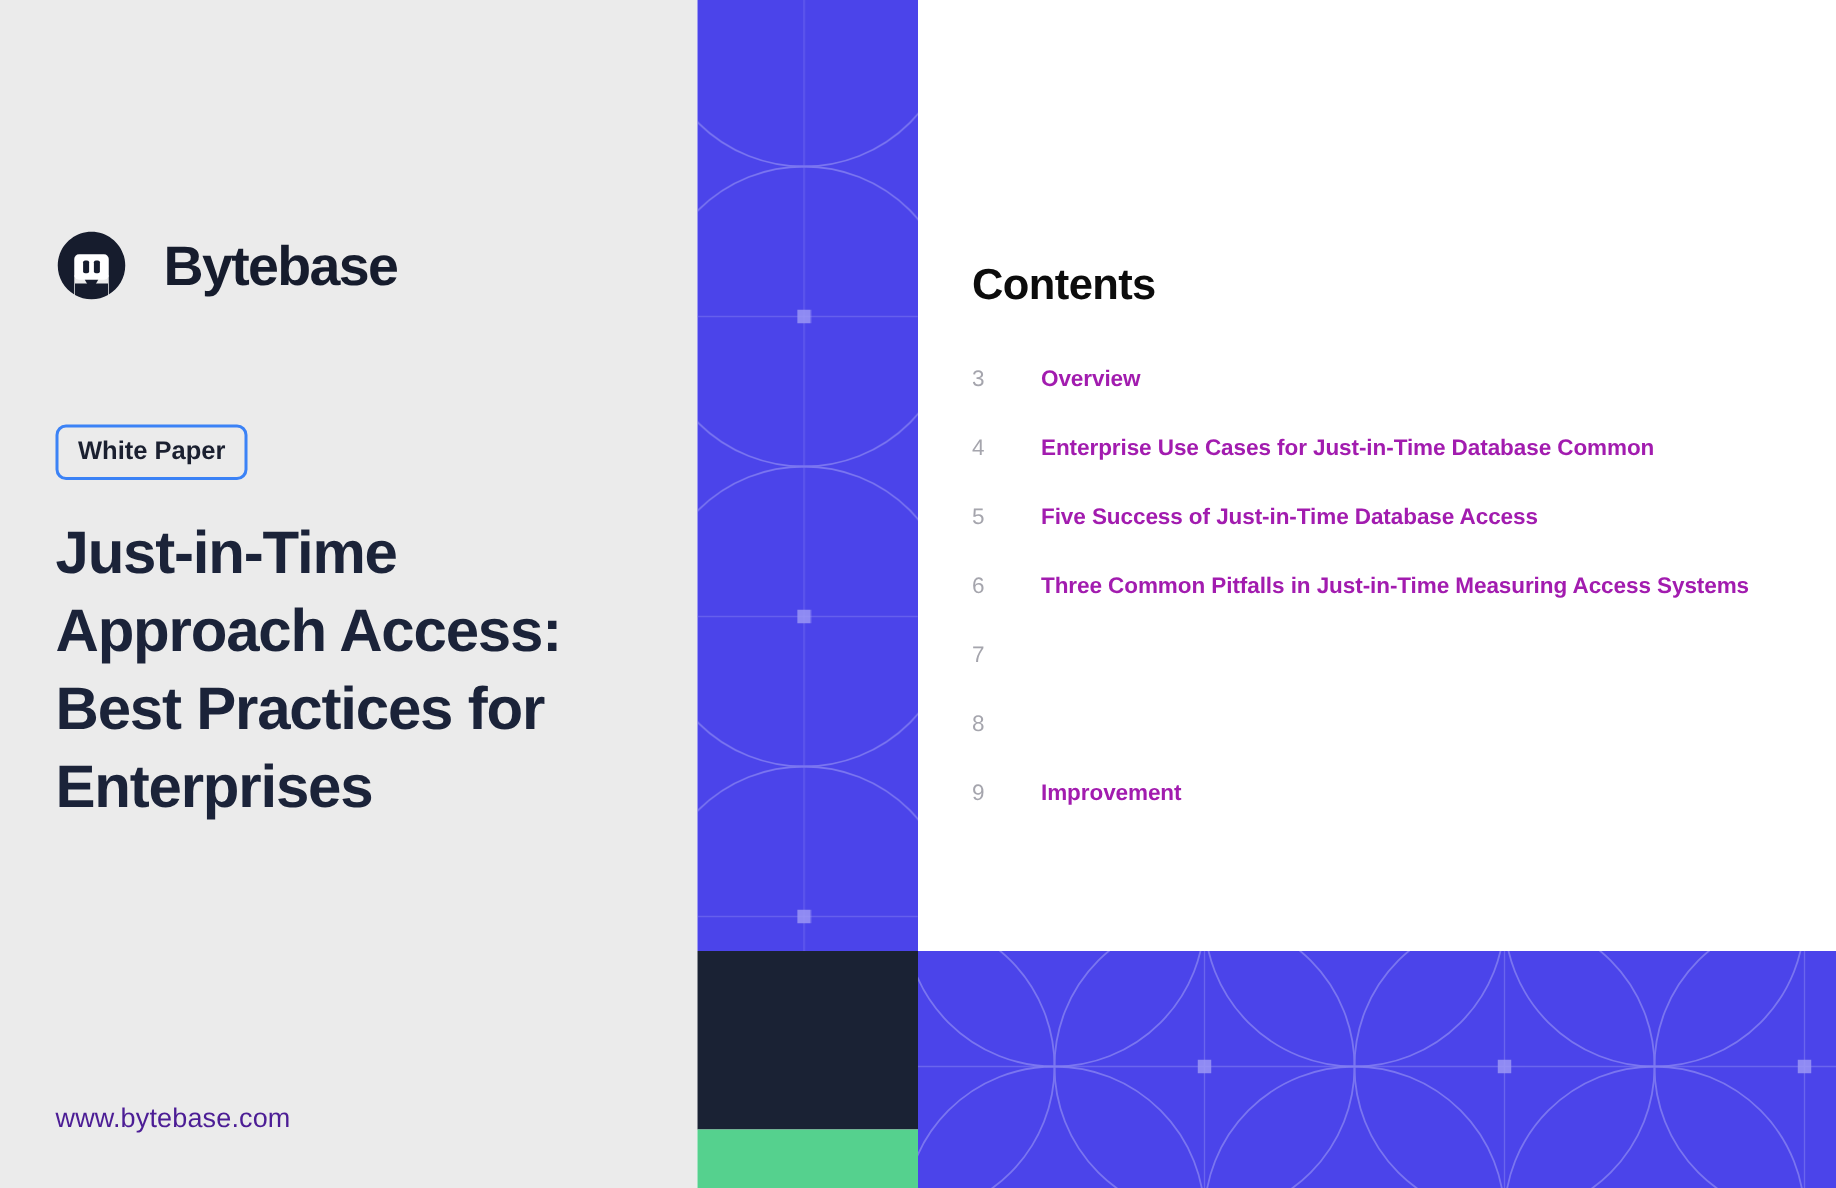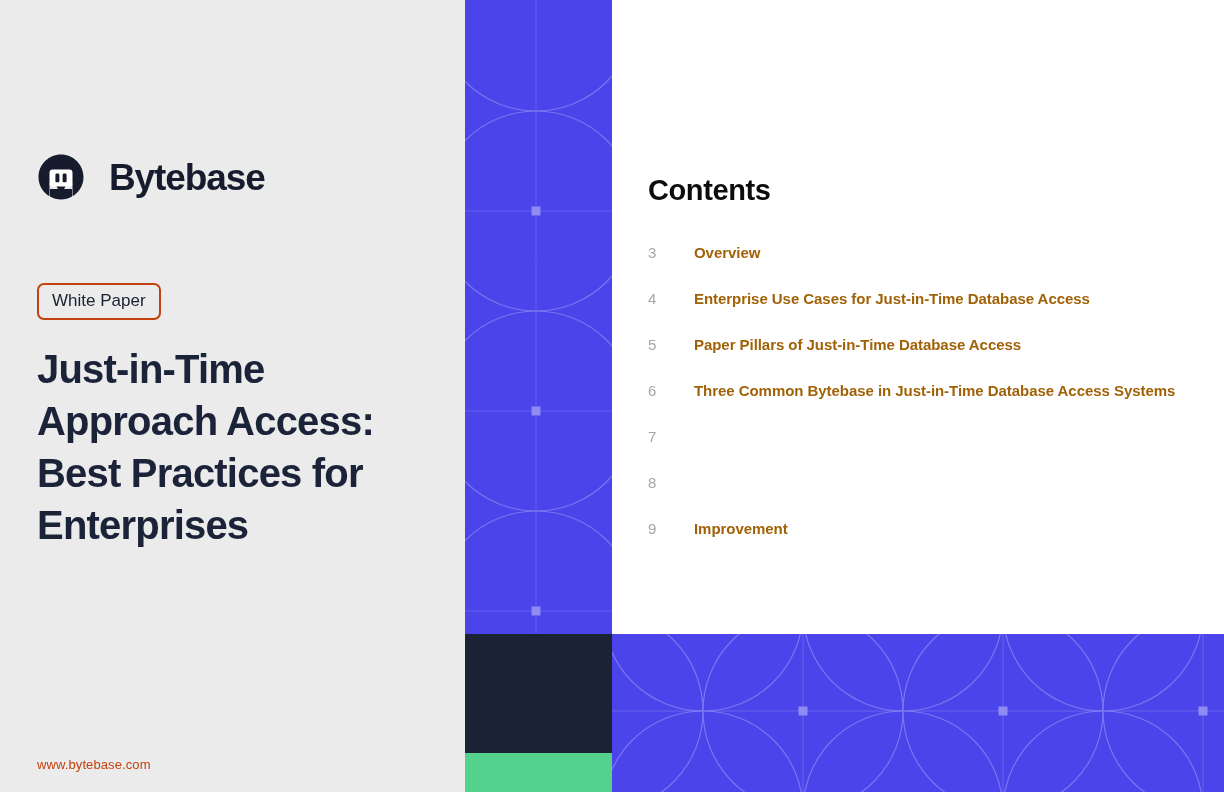--- a/index.html
+++ b/index.html
@@ -27,43 +27,43 @@
     display:flex; align-items:center; gap:24px;
   }
   .logo-mark { width:48px; height:48px; display:block; }
   .logo-word {
     font-size:37px; font-weight:700; letter-spacing:-1.1px;
     color:#161c2d; line-height:1;
   }
 
   .badge {
     position:absolute; left:37px; top:283px;
-    border:2px solid #c2410c;
+    border:2px solid #3b82f6;
     border-radius:7px;
     padding:7px 13px 8px 13px;
-    font-size:17px; font-weight:400;
+    font-size:17px; font-weight:700;
     color:#1b2030;
     background:transparent;
     display:inline-block;
     line-height:1.05;
   }
 
   .cover-title {
     position:absolute; left:37px; top:343px;
     width:400px;
     font-size:40px;
     font-weight:700;
     line-height:52px;
     letter-spacing:-0.8px;
     color:#1b2339;
   }
 
   .site-url {
-    position:absolute; left:37px; top:757px;
-    font-size:13px; color:#c2410c; letter-spacing:0.1px;
+    position:absolute; left:37px; top:735px;
+    font-size:18px; color:#4c1d95; letter-spacing:0.1px;
   }
 
   
   .mid-col {
     position:absolute; left:465px; top:0;
     width:147px; height:634px;
     background:#4b44ea;
     overflow:hidden;
   }
   .mid-navy {
@@ -95,21 +95,21 @@
   }
   .toc-row {
     display:flex; align-items:baseline;
     height:46px;
   }
   .toc-num {
     width:46px; flex:0 0 46px;
     font-size:15px; color:#a5a5ad; font-weight:400;
   }
   .toc-label {
-    font-size:15px; color:#a16207; font-weight:600;
+    font-size:15px; color:#a21caf; font-weight:600;
     letter-spacing:-0.05px;
   }
 
   
   .bottom-blue {
     position:absolute; left:612px; top:634px;
     width:612px; height:158px;
     background:#4b44ea;
     overflow:hidden;
   }
@@ -186,31 +186,31 @@
 
     <div class="toc">
 
       <div class="toc-row">
         <span class="toc-num">3</span>
         <span class="toc-label">Overview</span>
       </div>
 
       <div class="toc-row">
         <span class="toc-num">4</span>
-        <span class="toc-label">Enterprise Use Cases for Just-in-Time Database Access</span>
+        <span class="toc-label">Enterprise Use Cases for Just-in-Time Database Common</span>
       </div>
 
       <div class="toc-row">
         <span class="toc-num">5</span>
-        <span class="toc-label">Paper Pillars of Just-in-Time Database Access</span>
+        <span class="toc-label">Five Success of Just-in-Time Database Access</span>
       </div>
 
       <div class="toc-row">
         <span class="toc-num">6</span>
-        <span class="toc-label">Three Common Bytebase in Just-in-Time Database Access Systems</span>
+        <span class="toc-label">Three Common Pitfalls in Just-in-Time Measuring Access Systems</span>
       </div>
 
       <div class="toc-row">
         <span class="toc-num">7</span>
       </div>
 
       <div class="toc-row">
         <span class="toc-num">8</span>
       </div>
 

